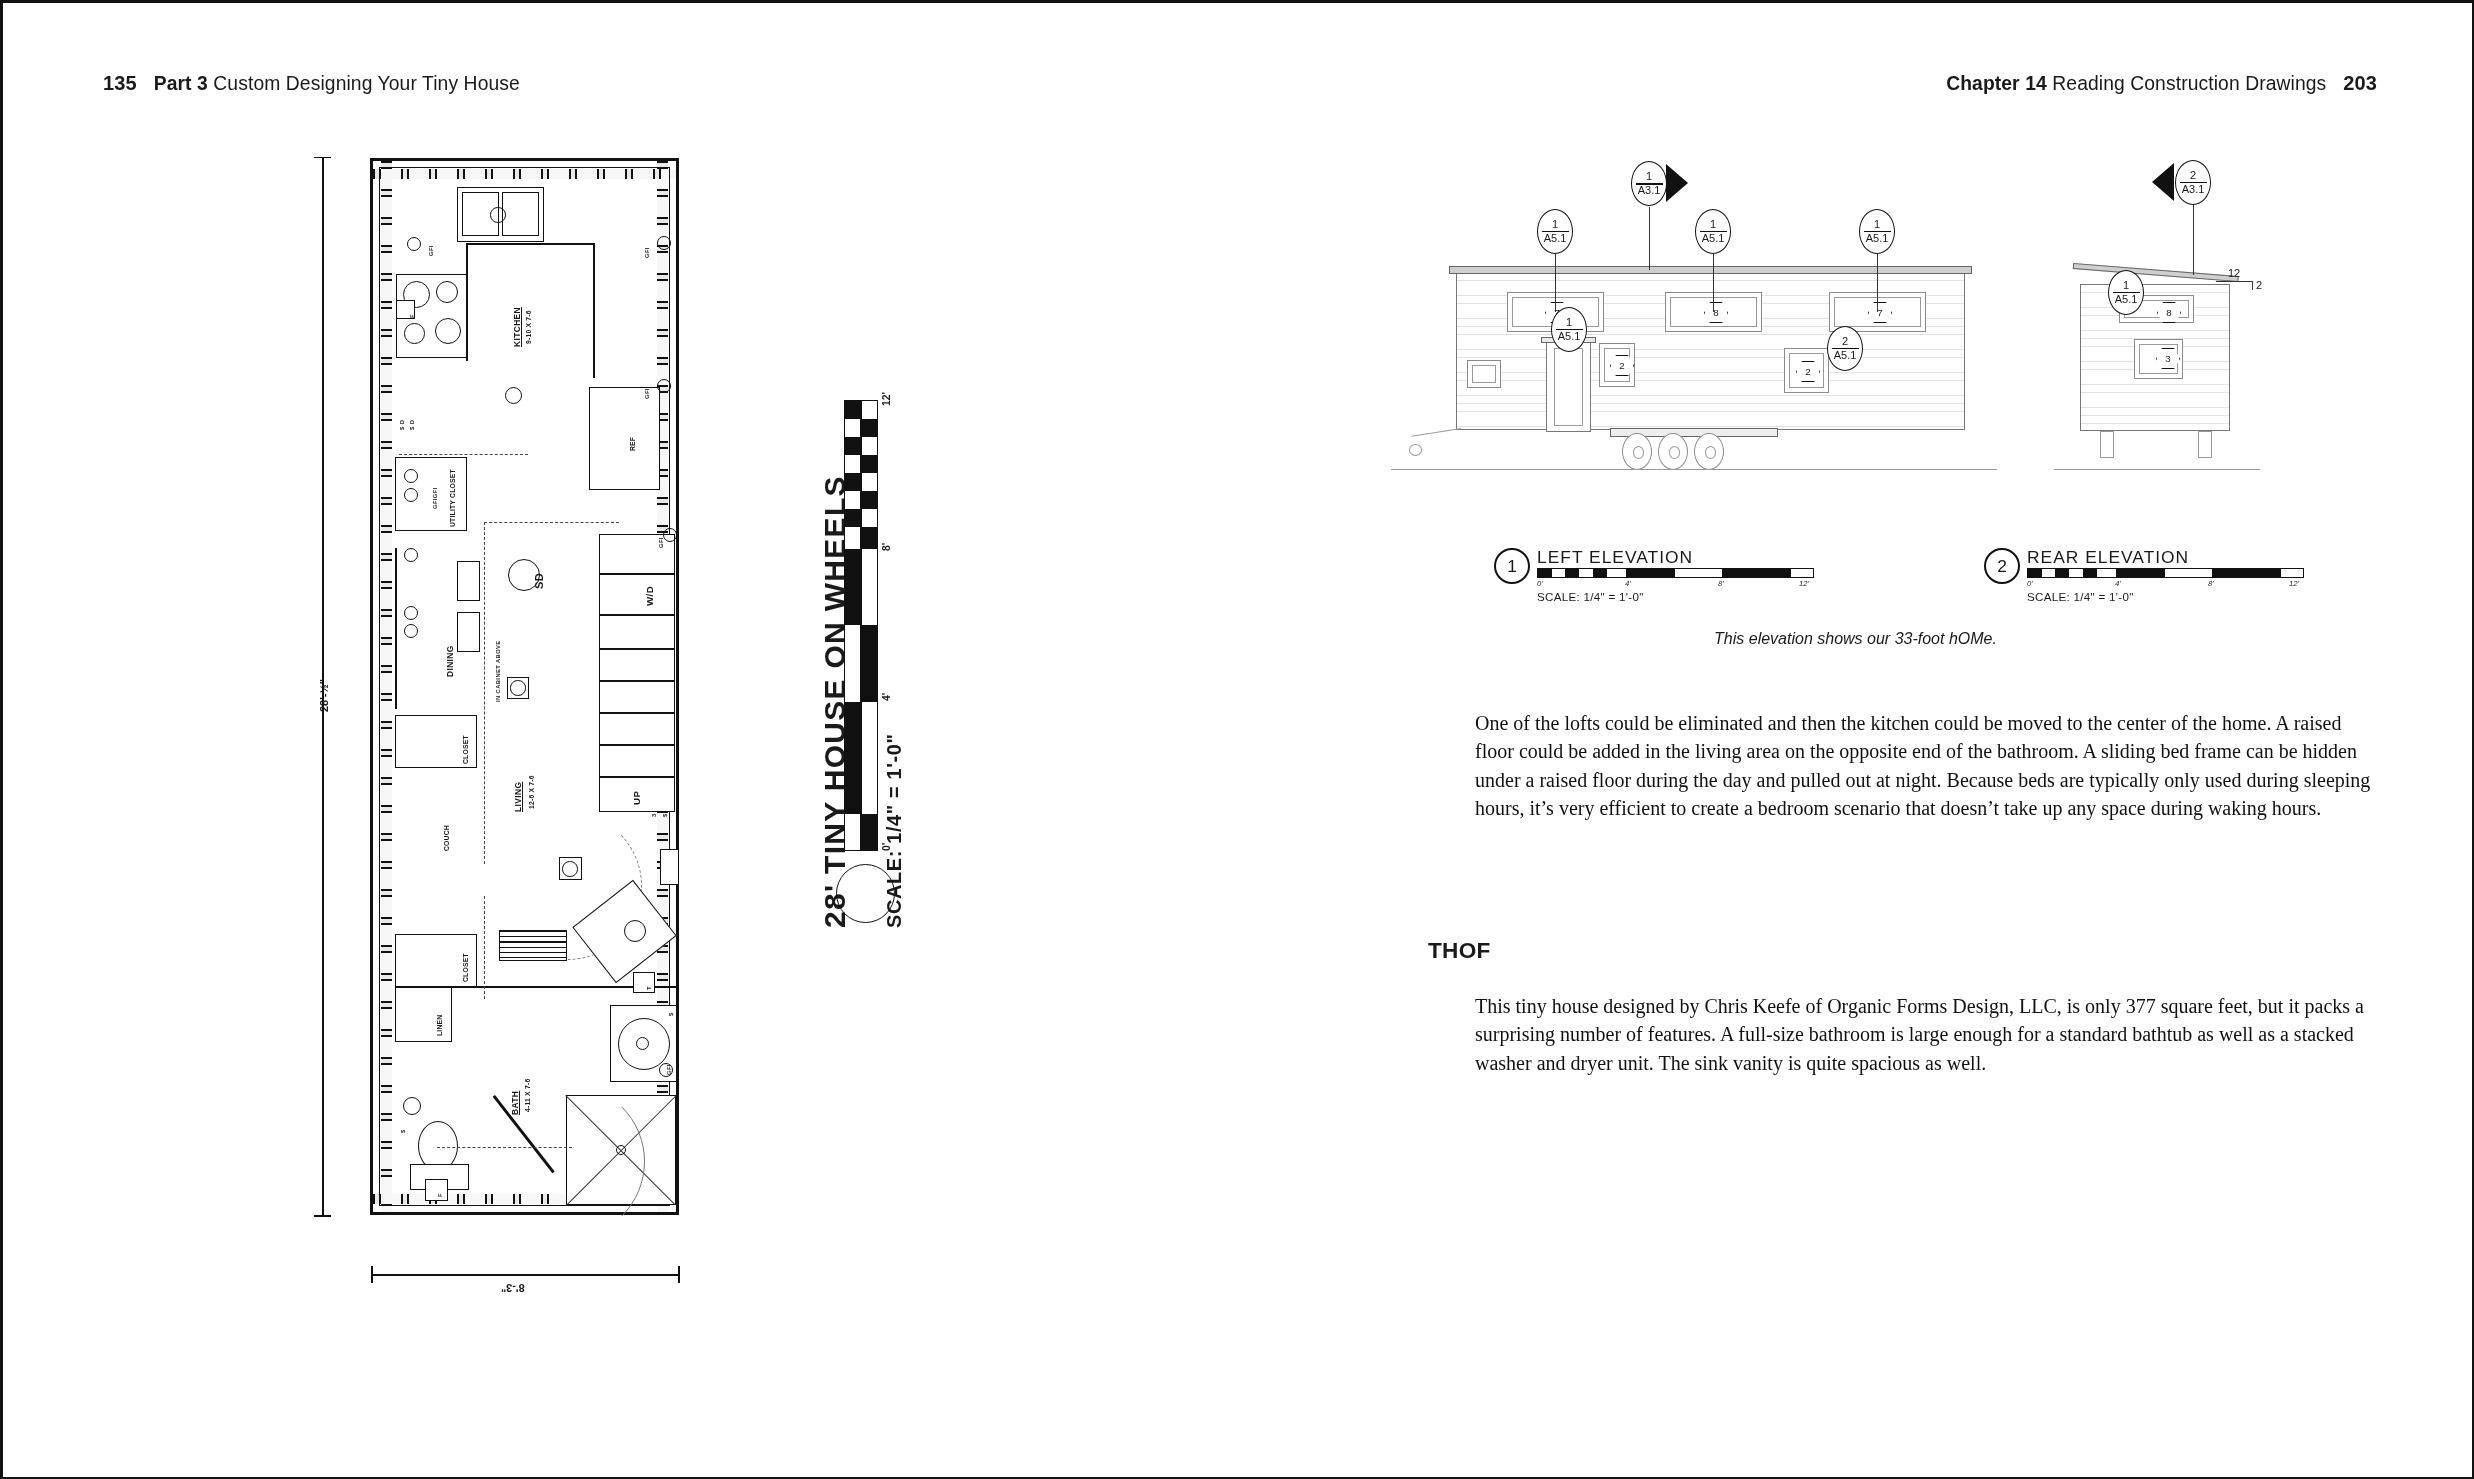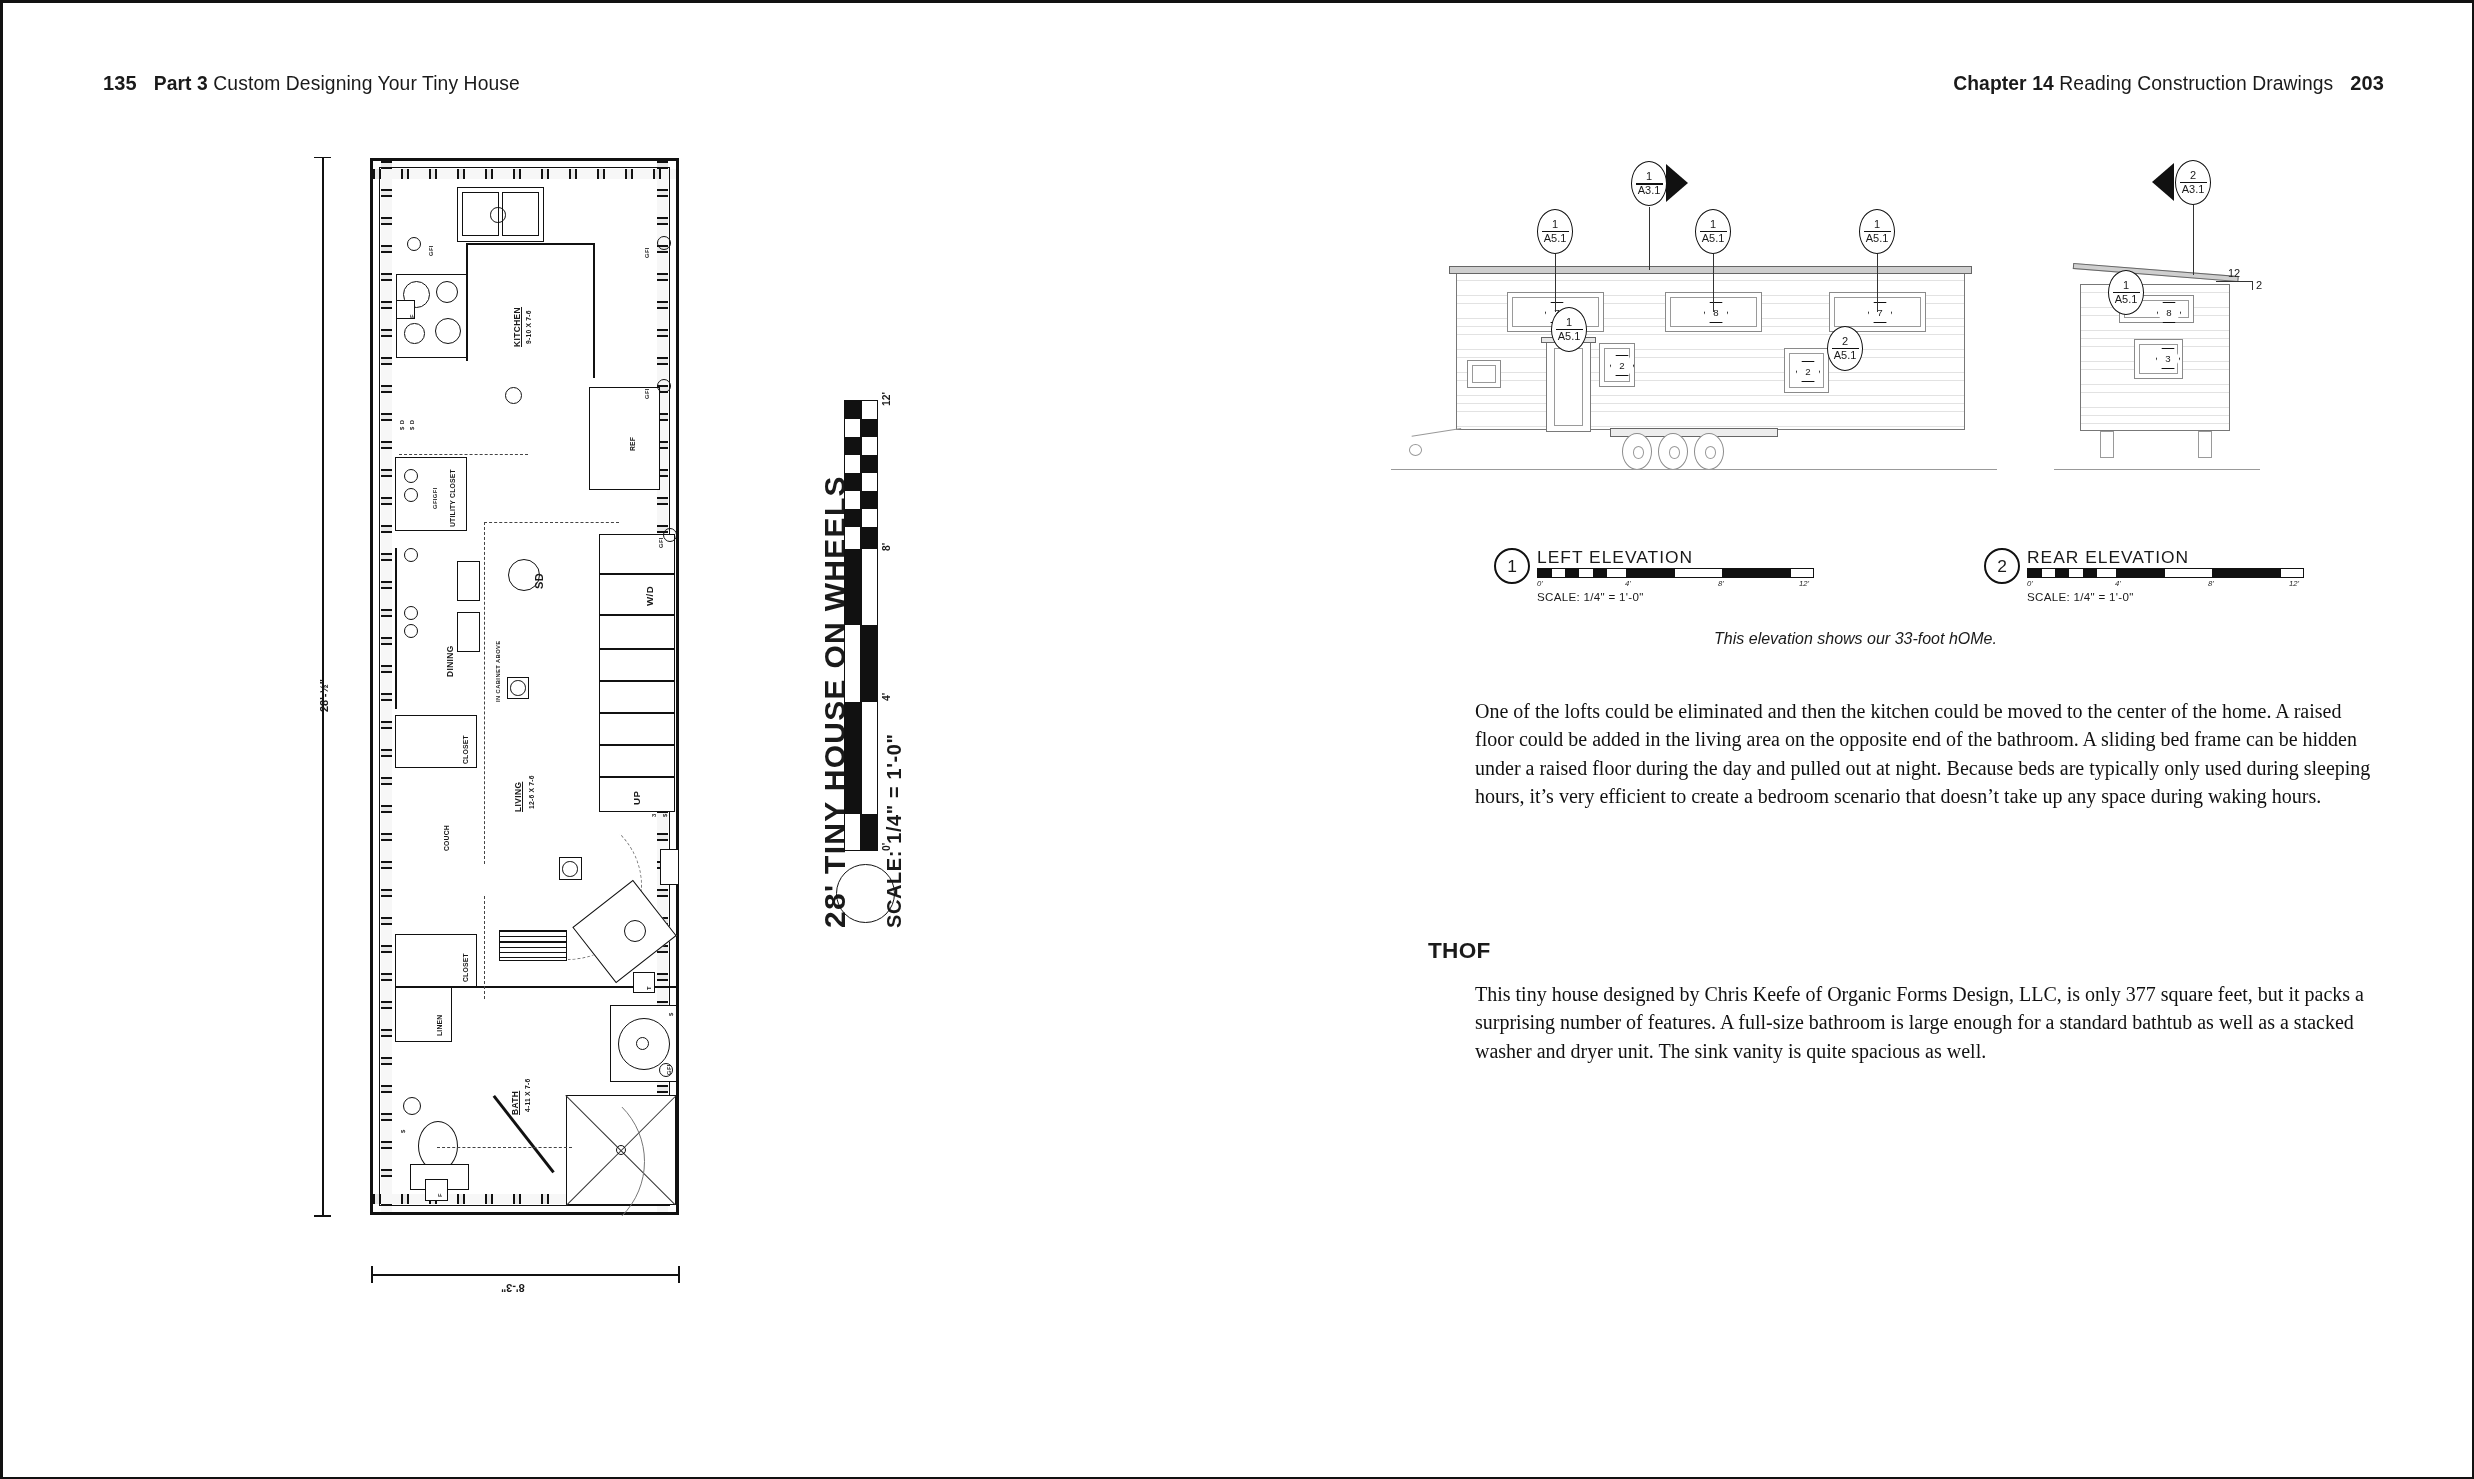--- a/index.html
+++ b/index.html
@@ -17,21 +17,21 @@
     box-sizing:border-box;
     pointer-events:none;
   }
   
   .runhead{
     position:absolute;top:72px;
     font-size:19.3px;letter-spacing:0.1px;white-space:nowrap;
     display:flex;align-items:baseline;gap:17px;
   }
   .runhead.left{left:103px;}
-  .runhead.right{right:90px;justify-content:flex-end;}
+  .runhead.right{right:97px;justify-content:flex-end;}
   .folio{font-weight:bold;font-size:20px;}
   .rh-strong{font-weight:bold;}
   .rh-norm{font-weight:normal;}
 
   
   .left-page{position:absolute;left:0;top:0;width:1237px;height:1480px;}
   .plan-wrap{
     position:absolute;left:293px;top:145px;width:400px;height:1096px;
   }
   .plan-frame{
@@ -199,21 +199,21 @@
   .tb-tick{position:absolute;top:32px;font-size:7.7px;font-style:italic;}
   .tb-scale{position:absolute;left:43px;top:43px;font-size:11.6px;letter-spacing:0.3px;white-space:nowrap;}
 
   .figcap{
     position:absolute;text-align:center;width:100%;
     font-style:italic;font-size:16px;
   }
   .bodytext{
     position:absolute;
     font-family:"Liberation Serif", serif;
-    font-size:20px;line-height:1.42;color:#111;text-align:left;
+    font-size:20px;line-height:1.42;color:#111;text-align:left;margin-top:12px;
   }
   .sec-head{
     position:absolute;
     font-size:22.6px;font-weight:bold;letter-spacing:0.3px;
   }
   .slope-txt{position:absolute;font-size:11px;}
   .slope-line{position:absolute;height:1.3px;background:#333;}
 </style>
 </head>
 <body>

